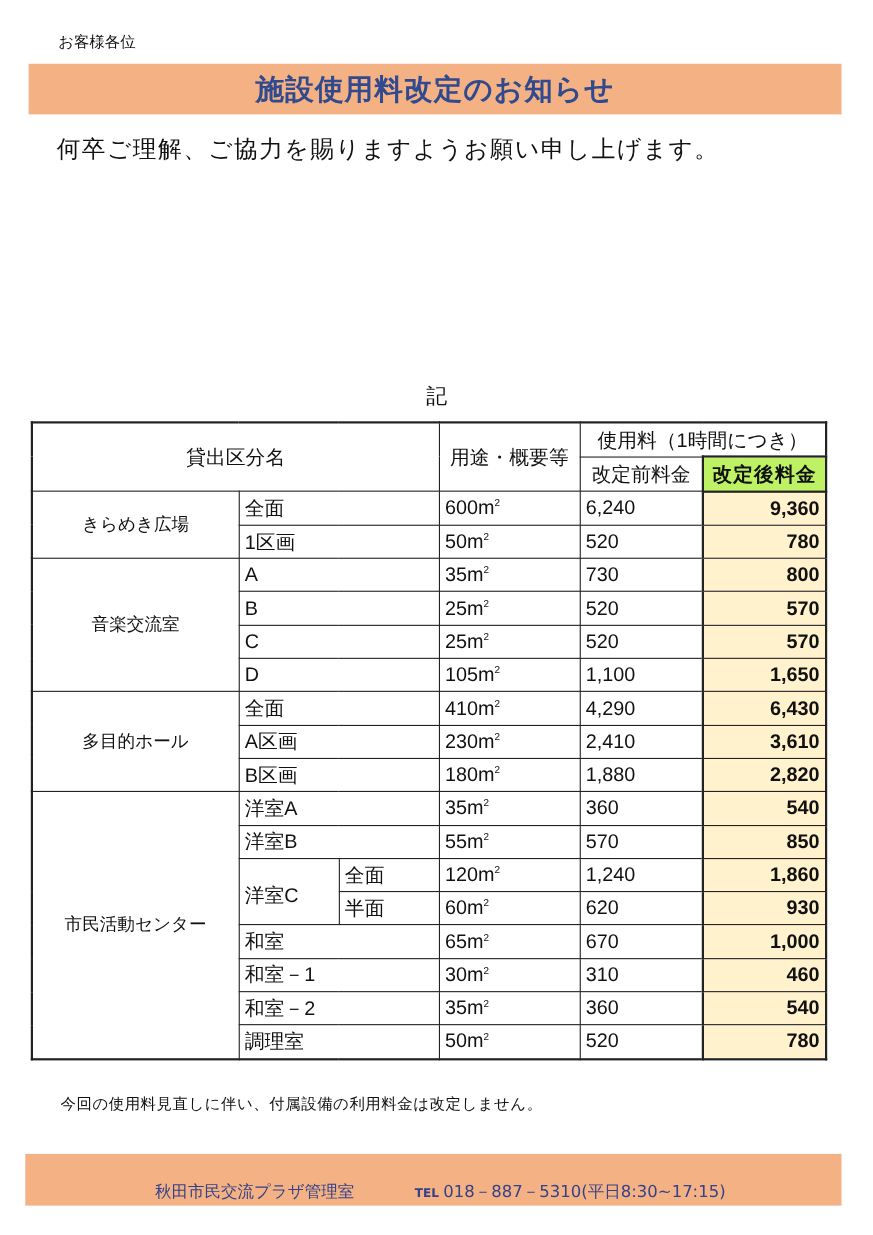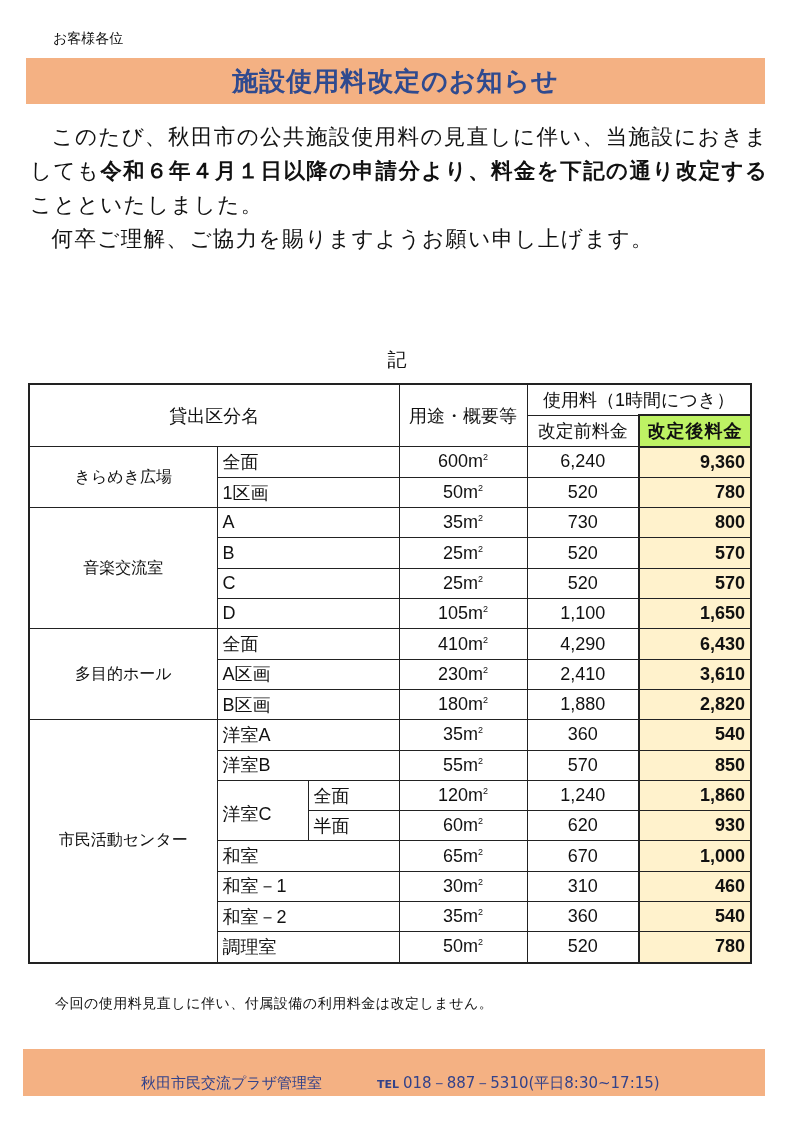--- a/index.html
+++ b/index.html
@@ -36,21 +36,21 @@
     font-family: "Liberation Sans", "DejaVu Sans", sans-serif;
     font-size: 18px;
     border: 2.5px solid #222;
   }
   table.fees td, table.fees th {
     border: 1.2px solid #222; padding: 0 5px; height: 29.3px;
     font-weight: normal; white-space: nowrap; overflow: hidden;
   }
   table.fees th { font-size: 18px; text-align: center; }
   .c-group { text-align: center; font-size: 16px; }
-  .c-num { text-align: center; }
+  .c-num { text-align: left; }
   .after { background: #fff2cc; font-weight: bold !important; text-align: right; border-left: 2.5px solid #222 !important; border-right: 2.5px solid #222 !important; }
   .after-head { background: #bef264; font-weight: bold !important; border: 2.5px solid #222 !important; letter-spacing: 1px; margin-left: 29px; }
   .dot-top td { border-top: 1.5px dotted #333 !important; }
   .dot-left { border-left: 1.5px dotted #333 !important; }
   .group-end td { border-bottom: 2px solid #222; }
   sup { font-size: 9px; }
   .note {
     position: absolute; left: 55px; top: 995px; font-size: 14px; letter-spacing: 0.5px;
   }
   .footer-band {
@@ -67,21 +67,20 @@
 </head>
 <body>
 
 <div class="addressee">お客様各位</div>
 
 <div class="title-band">
   <span>施設使用料改定のお知らせ</span>
 </div>
 
 <div class="body-text">
-  <p><span>このたび、秋田市の公共施設使用料の見直しに伴い、当施設におきましても</span><b>令和６年４月１日以降の申請分より、料金を下記の通り改定する</b><span>ことといたしました。</span></p>
   <p>何卒ご理解、ご協力を賜りますようお願い申し上げます。</p>
 </div>
 
 <div class="ki">記</div>
 
 <table class="fees">
   <colgroup>
     <col style="width:188px">
       <col style="width:91px">
       <col style="width:91px">

